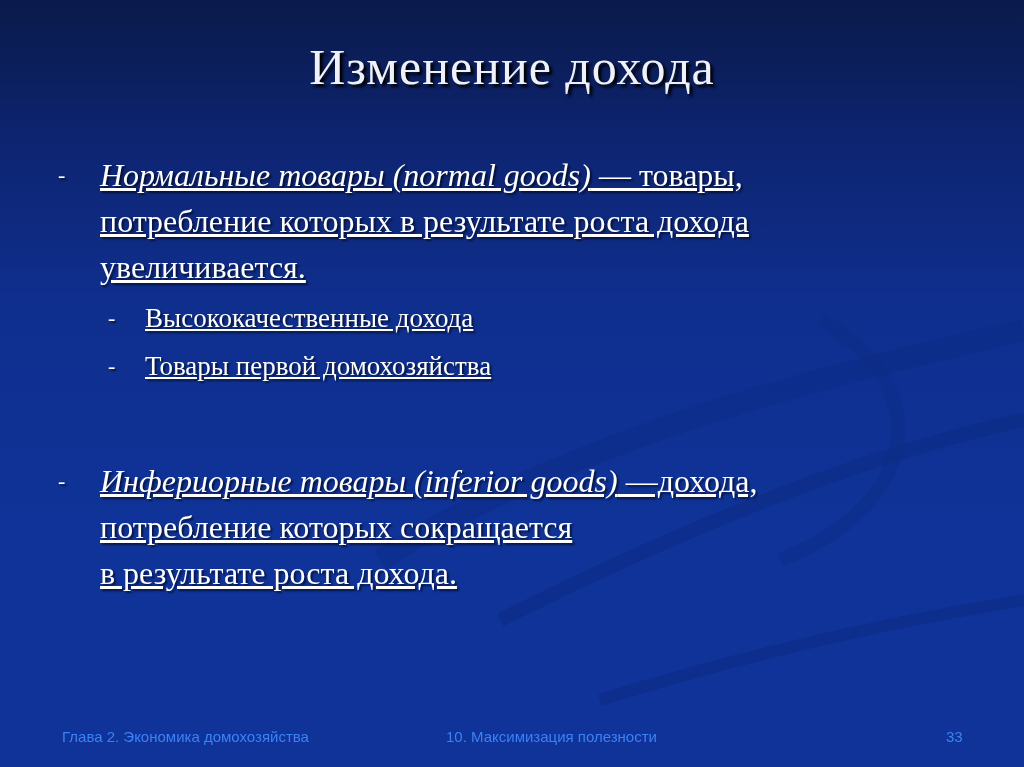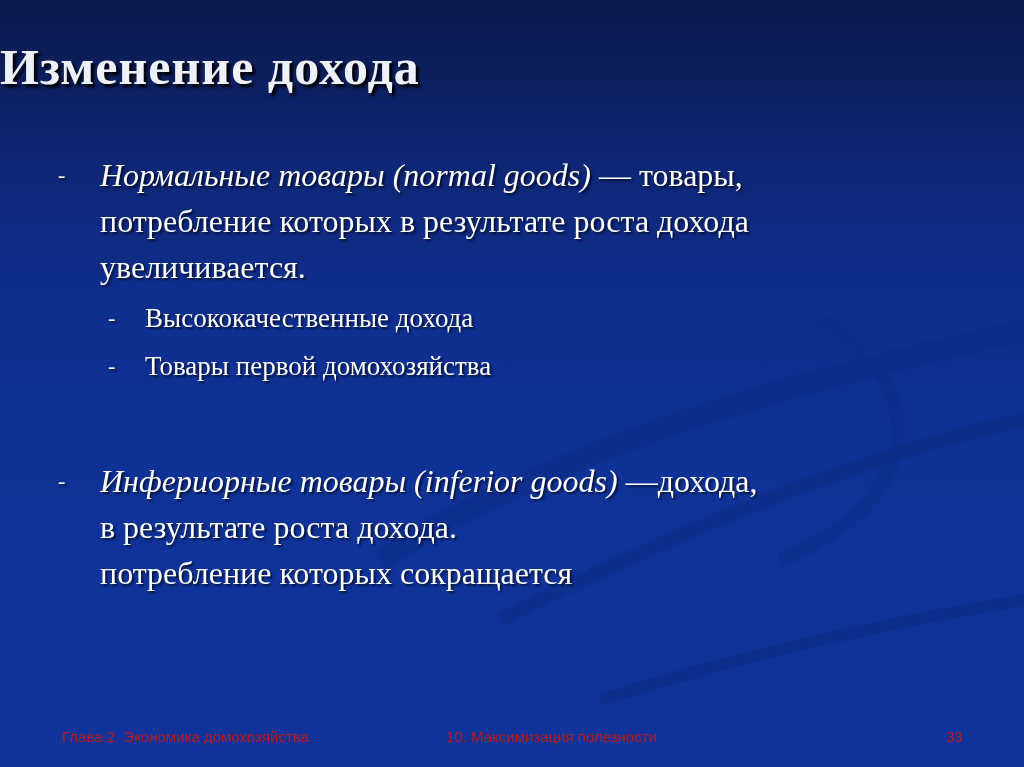--- a/index.html
+++ b/index.html
@@ -1,30 +1,30 @@
 <!DOCTYPE html>
 <html><head>
 <meta charset="utf-8">
 <style>
   html,body{margin:0;padding:0;}
   body{width:1024px;height:767px;overflow:hidden;position:relative;
     background:linear-gradient(180deg,#0a1a4a 0%,#0d2470 18%,#0f2f8f 40%,#0f3399 70%,#0f3398 100%);
     font-family:"Liberation Serif",serif;color:#fff;}
   .swoosh{position:absolute;pointer-events:none;}
-  .title{position:absolute;left:0;right:0;top:38px;font-size:50px;font-weight:bold;
+  .title{position:absolute;left:0;right:0;top:38px;text-align:center;font-size:50px;font-weight:normal;
     color:#eef0fa;text-shadow:3px 3px 3px #000;letter-spacing:1px;}
   .block{position:absolute;left:58px;}
   .line{position:relative;font-size:32px;line-height:46px;text-shadow:2px 2px 2px rgba(0,0,0,.6);white-space:nowrap;}
   .dash{position:absolute;left:0;font-size:22px;}
-  .txt{margin-left:42px;}
+  .txt{margin-left:42px;text-decoration:underline;}
   .it{font-style:italic;}
   .sub{font-size:27px;line-height:48px;}
   .sub .dash{left:50px;}
   .sub .txt{margin-left:87px;}
-  .footer{position:absolute;top:728px;font-family:"Liberation Sans",sans-serif;font-size:15px;color:#b91c1c;}
+  .footer{position:absolute;top:728px;font-family:"Liberation Sans",sans-serif;font-size:15px;color:#3b82f6;}
 </style>
 </head>
 <body>
 
 <svg class="swoosh" width="1024" height="767" style="left:0;top:0">
   <path d="M380 560 C 600 420, 900 360, 1024 330" stroke="#0c2c86" stroke-width="22" fill="none" opacity="0.55"></path>
   <path d="M500 620 C 700 520, 880 450, 1024 420" stroke="#0b2a80" stroke-width="14" fill="none" opacity="0.5"></path>
   <path d="M820 320 C 930 380, 930 500, 780 560" stroke="#0c2c86" stroke-width="14" fill="none" opacity="0.5"></path>
   <path d="M600 700 C 760 650, 900 620, 1024 600" stroke="#0b2a80" stroke-width="12" fill="none" opacity="0.5"></path>
 </svg>
@@ -46,19 +46,19 @@
     <span class="dash">-</span>
     <span class="txt">Товары первой домохозяйства</span>
   </div>
 </div>
 
 <div class="block" style="top:458px">
   <div class="line">
     <span class="dash">-</span>
     <span class="txt"><span class="it">Инфериорные товары (inferior goods)</span><span> —дохода,</span></span>
   </div>
+  <div class="line"><span class="txt">потребление которых сокращается</span></div>
   <div class="line"><span class="txt">в результате роста дохода.</span></div>
-  <div class="line"><span class="txt">потребление которых сокращается</span></div>
 </div>
 
 <div class="footer" style="left:62px">Глава 2. Экономика домохозяйства</div>
 <div class="footer" style="left:446px">10. Максимизация полезности</div>
 <div class="footer" style="left:946px">33</div>
 
 </body></html>

